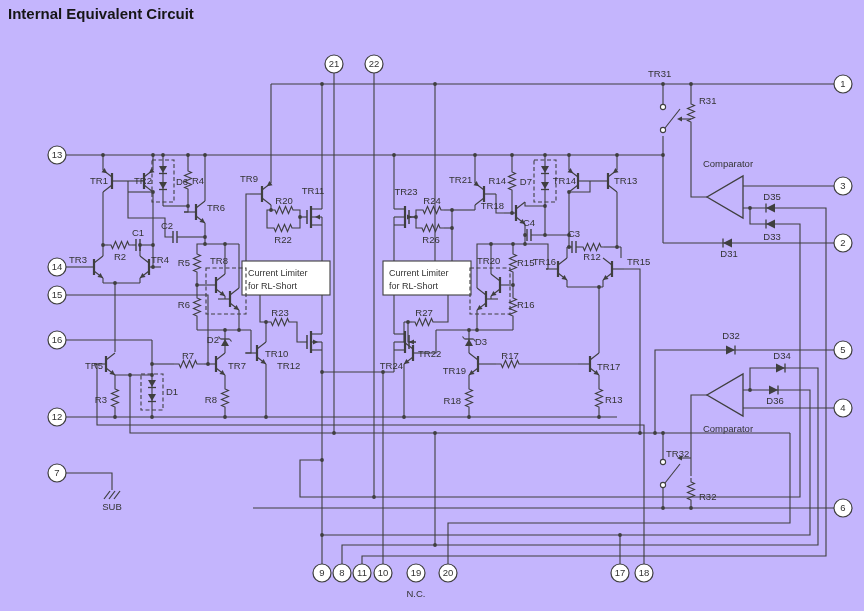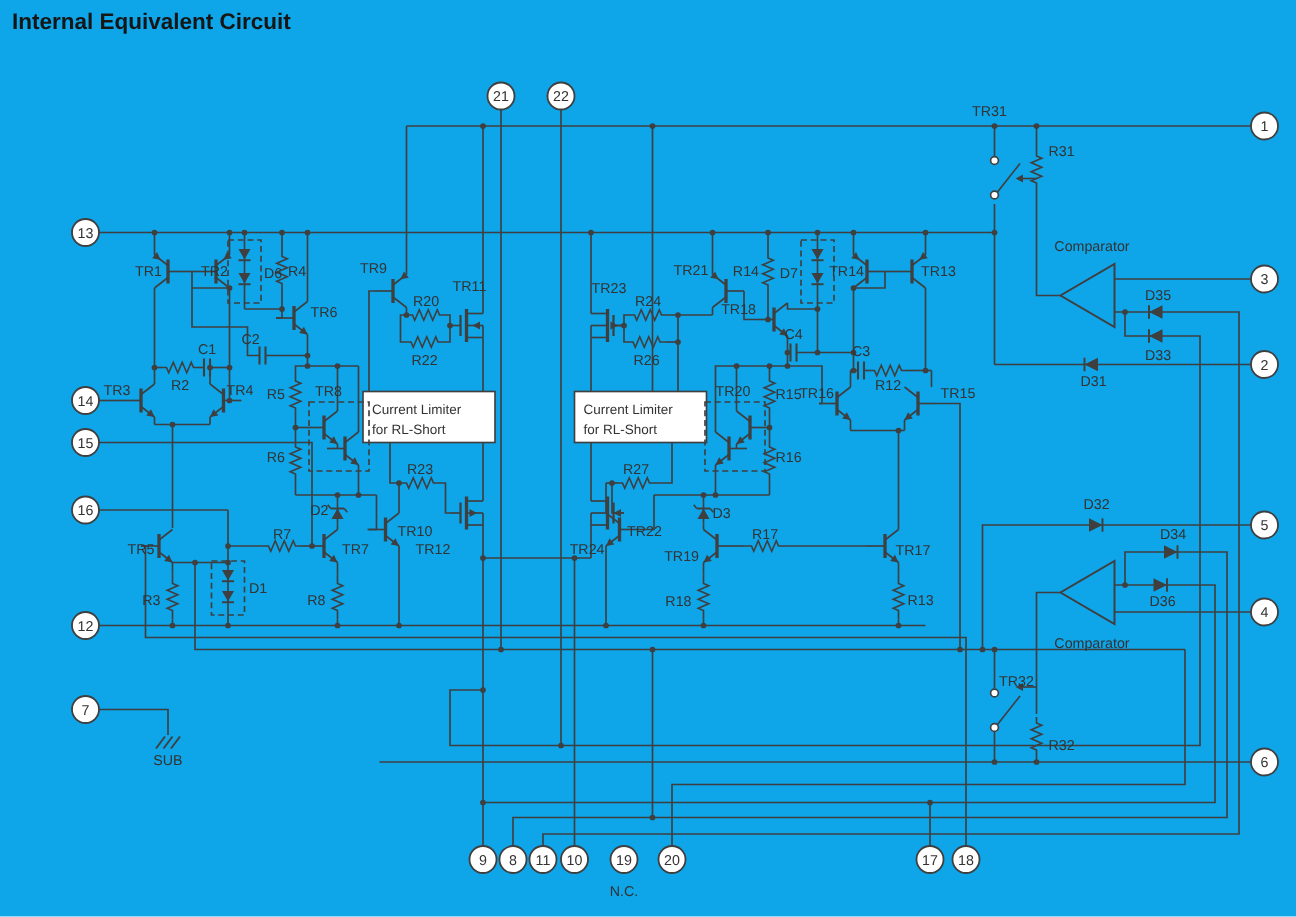--- a/index.html
+++ b/index.html
@@ -1,16 +1,16 @@
 <!DOCTYPE html>
 <html><head>
 <meta charset="utf-8">
 <style>
   html,body{margin:0;padding:0;background:#fff;}
-  #stage{position:relative;width:864px;height:611px;background:#0ea5e9;overflow:hidden;
+  #stage{position:relative;width:864px;height:611px;background:#c4b5fd;overflow:hidden;
          font-family:"Liberation Sans",sans-serif;}
   svg{display:block;}
   text{fill:#333;font-family:"Liberation Sans",sans-serif;}
   .title-text{font-size:15px;font-weight:bold;fill:#161616;}
 </style>
 </head>
 <body>
 
 <div id="stage">
   <svg id="schematic" width="864" height="611" viewBox="0 0 864 611">

